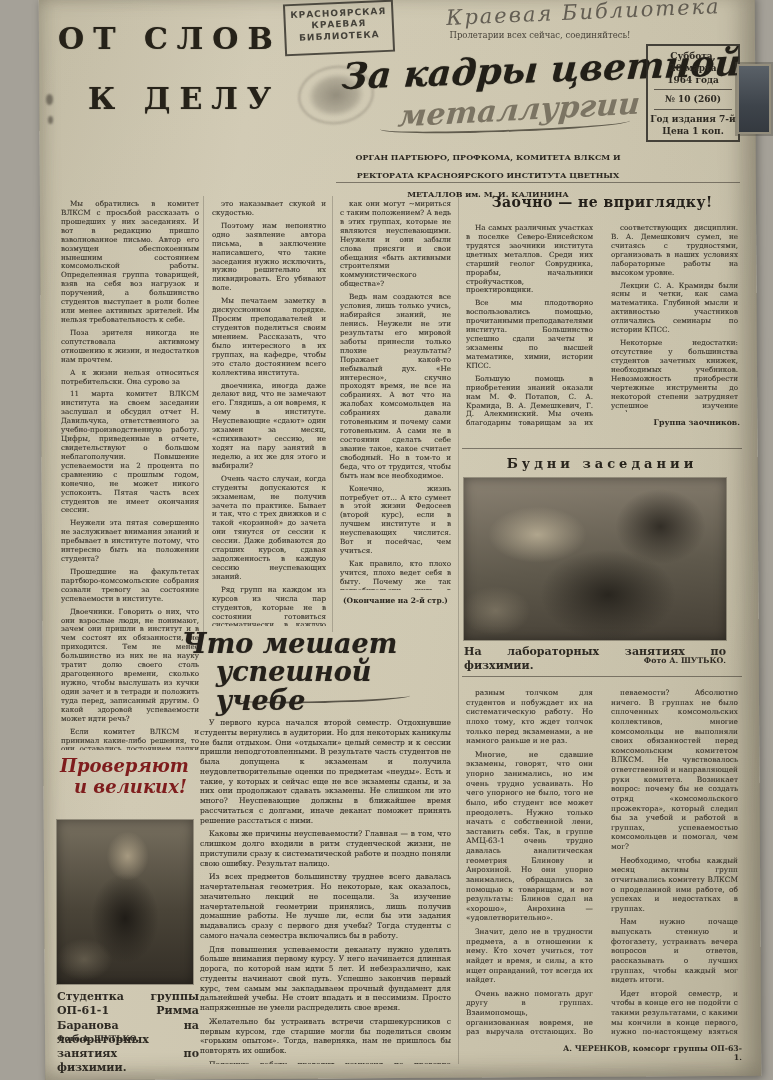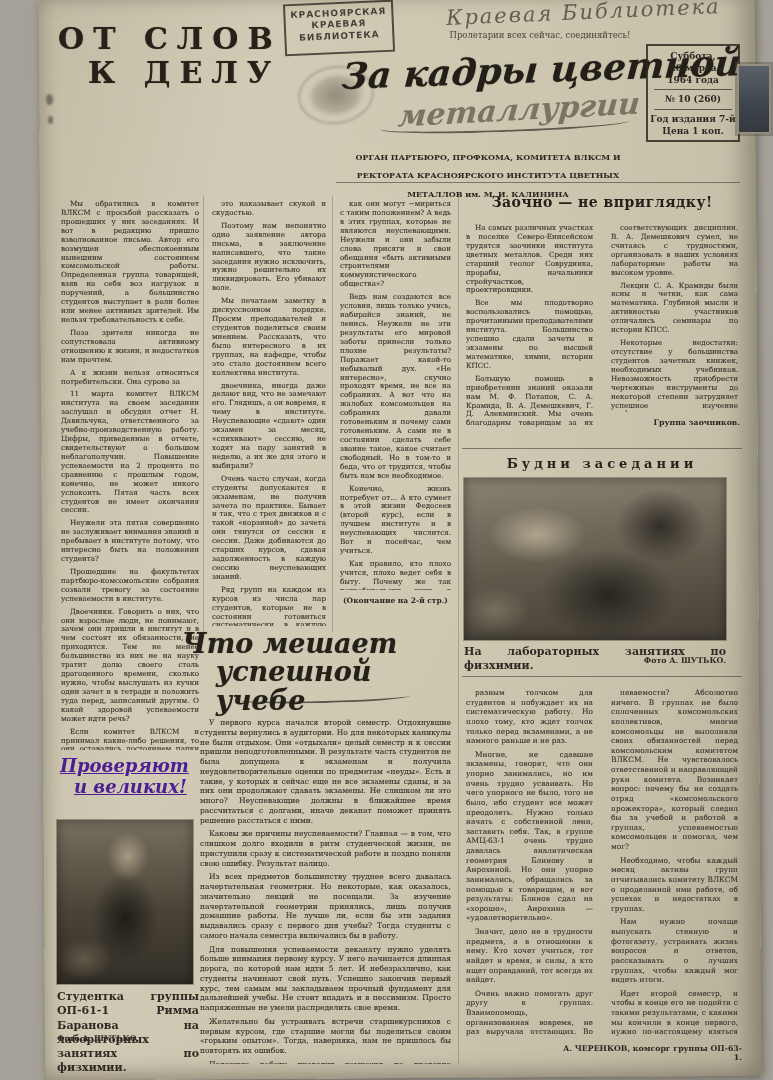--- a/index.html
+++ b/index.html
@@ -19,21 +19,21 @@
         color:rgba(50,46,38,.88);overflow:hidden;
         text-shadow:0 0 .5px rgba(50,46,38,.5);}
   .bodytext p{margin:4px;text-indent:9px;}
   .no-indent p{text-indent:0;}
   .rule-h{position:absolute;height:1px;background:rgba(55,50,42,.55);}
   .rule-v{position:absolute;width:1px;background:rgba(55,50,42,.26);}
 
   .lead-title{color:#262219;font-weight:bold;line-height:1.12;
         text-shadow:0 0 1px rgba(38,34,25,.55);}
   .lead-title .l1{font-size:30px;letter-spacing:9px;}
-  .lead-title .l2{font-size:30px;letter-spacing:9px;margin-left:30px;}
+  .lead-title .l2{font-size:30px;letter-spacing:9px;margin-left:30px;margin-top:26px;}
 
   .lib-stamp{border:2px solid rgba(45,42,36,.8);color:rgba(45,42,36,.85);
         transform:rotate(-2.5deg);text-align:center;font-weight:bold;
         font-size:9px;line-height:1.25;letter-spacing:1px;padding-top:4px;
         font-family:"DejaVu Sans", sans-serif;}
   .round-stamp{border-radius:50%;
         background:radial-gradient(closest-side, rgba(62,57,48,.42), rgba(62,57,48,.22) 55%, transparent 75%);
         box-shadow:inset 0 0 0 2px rgba(62,57,48,.25);
         filter:blur(1px);transform:rotate(-8deg);}
   .handwriting{font-style:italic;font-size:21px;color:rgba(72,68,60,.8);
@@ -77,21 +77,21 @@
   .caption{font-weight:bold;font-size:11px;line-height:1.3;text-align:justify;color:#2e2a23;}
   .credit{font-weight:bold;font-size:7.8px;color:#2e2a23;}
 
   .chto-title{font-style:italic;font-weight:bold;color:#24201a;line-height:1.05;
         text-shadow:0 0 1px rgba(30,27,20,.45);}
   .chto-title .l1{font-size:27px;}
   .chto-title .l2{font-size:27px;margin-left:34px;}
   .chto-underline{width:170px;height:8px;border-bottom:2px solid rgba(40,36,28,.7);
         border-radius:50%;transform:rotate(-1.5deg);}
 
-  .proverka-title{font-style:italic;font-weight:bold;color:#4c1d95;line-height:1.15;text-decoration:underline;}
+  .proverka-title{font-style:italic;font-weight:bold;color:#7f1d1d;line-height:1.15;}
   .proverka-title .l1{font-size:18px;}
   .proverka-title .l2{font-size:18px;margin-left:14px;}
 
   .okonchanie{font-weight:bold;font-size:7.5px;text-align:center;color:#2c2821;}
   .speck{position:absolute;background:rgba(70,65,55,.6);filter:blur(1px);border-radius:50%;}
 </style>
 </head>
 <body>
 
 <div id="page">
@@ -216,21 +216,21 @@
     <div class="c bodytext" style="height:356px;font-size:7.4px;line-height:1.3;">
         <p>разным толчком для студентов и побуждает их на систематическую работу. Но плохо тому, кто ждет толчок только перед экзаменами, а не намного раньше и не раз.</p>
         <p>Многие, не сдавшие экзамены, говорят, что они упорно занимались, но им очень трудно усваивать. Но чего упорного не было, того не было, ибо студент все может преодолеть. Нужно только начать с собственной лени, заставить себя. Так, в группе АМЦ-63-1 очень трудно давалась аналитическая геометрия Блинову и Анрохиной. Но они упорно занимались, обращались за помощью к товарищам, и вот результаты: Блинов сдал на «хорошо», Анрохина — «удовлетворительно».</p>
         <p>Значит, дело не в трудности предмета, а в отношении к нему. Кто хочет учиться, тот найдет и время, и силы, а кто ищет оправданий, тот всегда их найдет.</p>
         <p>Очень важно помогать друг другу в группах. Взаимопомощь, организованная вовремя, не раз выручала отстающих. Во многих группах она поставлена плохо, каждый предоставлен самому себе, а комсоргов это мало беспокоит.</p>
         <p>А что сделала комсомольская организация для повышения ус-</p>
       </div>
     <div class="c bodytext" style="height:352px;font-size:7.4px;line-height:1.3;">
         <p>певаемости? Абсолютно ничего. В группах не было сплоченных комсомольских коллективов, многие комсомольцы не выполняли своих обязанностей перед комсомольским комитетом ВЛКСМ. Не чувствовалось ответственной и направляющей руки комитета. Возникает вопрос: почему бы не создать отряд «комсомольского прожектора», который следил бы за учебой и работой в группах, успеваемостью комсомольцев и помогал, чем мог?</p>
         <p>Необходимо, чтобы каждый месяц активы групп отчитывались комитету ВЛКСМ о проделанной ими работе, об успехах и недостатках в группах.</p>
-        <p>Нам нужно почаще выпускать стенную и фотогазету, устраивать жизнь вопросов и ответов, рассказывать о лучших группах, чтобы каждый мог видеть итоги.</p>
+        <p>Нам нужно почаще выпускать стенную и фотогазету, устраивать вечера вопросов и ответов, рассказывать о лучших группах, чтобы каждый мог видеть итоги.</p>
         <p>Идет второй семестр, и чтобы в конце его не подойти с такими результатами, с какими мы кончили в конце первого, нужно по-настоящему взяться за учебу, сплачивать коллективы групп, чтобы не было отстающих и отсеивающихся, чтобы все успевали закончить второй семестр.</p>
       </div>
   </div>
   <div class="abs sig" style="left:560px;top:1044px;width:182px;">А. ЧЕРЕНКОВ, комсорг группы ОП-63-1.</div>
 
   <div class="abs proverka-title" style="left:60px;top:756px;width:140px;">
     <div class="l1">Проверяют</div>
     <div class="l2">и великих!</div>
   </div>
   <div class="abs photo" id="photo2" style="left:57px;top:820px;width:136px;height:164px;"></div>

